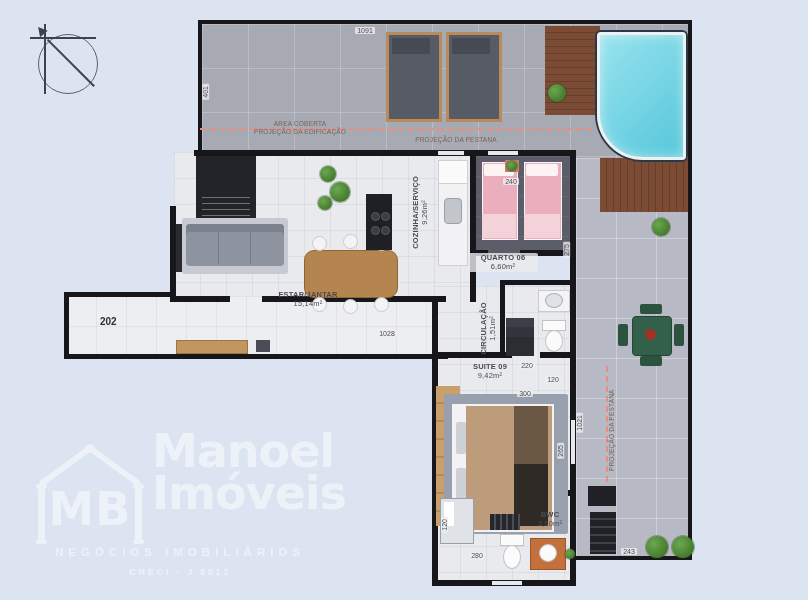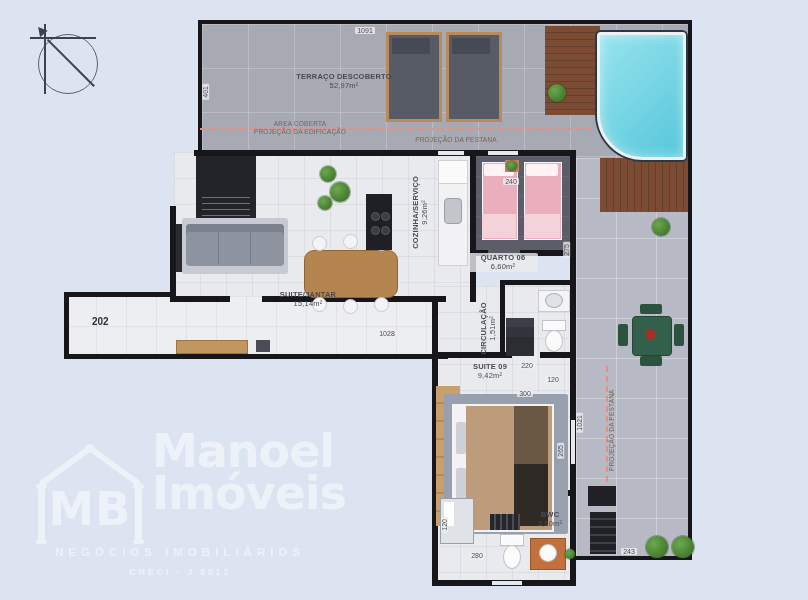--- a/index.html
+++ b/index.html
@@ -172,59 +172,55 @@
   <div class="a" style="left:640px;top:304px;width:22px;height:10px;background:#2c5340;border-radius:2px;"></div>
   <div class="a" style="left:640px;top:356px;width:22px;height:10px;background:#2c5340;border-radius:2px;"></div>
   <div class="a" style="left:588px;top:486px;width:28px;height:20px;background:#202127;"></div>
   <div class="a" style="left:590px;top:512px;width:26px;height:42px;background:repeating-linear-gradient(180deg,#202127 0 6px,#3d4048 6px 8px);"></div>
   <div class="a plant" style="left:646px;top:536px;width:22px;height:22px;"></div>
   <div class="a plant" style="left:672px;top:536px;width:22px;height:22px;"></div>
 
   <div class="a" style="left:176px;top:340px;width:70px;height:12px;background:#c2975f;border:1px solid #9c744a;"></div>
   <div class="a" style="left:256px;top:340px;width:14px;height:12px;background:#4a4d55;"></div>
 
-  <div class="a rl" style="left:274px;top:72px;width:140px;">
-    <div class="nm">TERRAÇO DESCOBERTO</div>
-      <div>52,97m²</div>
-  </div>
   <div class="a ann" style="left:238px;top:120px;width:124px;">
     <div>AREA COBERTA</div>
       <div>PROJEÇÃO DA EDIFICAÇÃO</div>
   </div>
   <div class="a ann" style="left:398px;top:136px;width:116px;">
     <div>PROJEÇÃO DA PESTANA</div>
   </div>
   <div class="a rl rot" style="left:378px;top:203px;width:84px;">
     <div class="nm">COZINHA/SERVIÇO</div>
       <div>9,26m²</div>
   </div>
   <div class="a rl" style="left:468px;top:253px;width:70px;background:rgba(235,235,238,.8);border-radius:2px;">
     <div class="nm">QUARTO 06</div>
       <div>6,60m²</div>
   </div>
   <div class="a rl" style="left:258px;top:290px;width:100px;">
-    <div class="nm">SUITE/JANTAR</div>
+    <div class="nm">ESTAR/JANTAR</div>
       <div>15,14m²</div>
   </div>
   <div class="a rl rot" style="left:446px;top:319px;width:84px;">
     <div class="nm">CIRCULAÇÃO</div>
       <div>1,51m²</div>
   </div>
   <div class="a rl" style="left:455px;top:362px;width:70px;">
     <div class="nm">SUITE 09</div>
       <div>9,42m²</div>
   </div>
   <div class="a rl" style="left:520px;top:510px;width:60px;">
     <div class="nm">BWC</div>
       <div>3,60m²</div>
   </div>
   <div class="a ann rot" style="left:552px;top:426px;width:120px;">
     <div>PROJEÇÃO DA PESTANA</div>
   </div>
-  <div class="a unitnum" style="left:92px;top:316px;">202</div>
+  <div class="a unitnum" style="left:100px;top:316px;">202</div>
 
   <div class="a dim" style="left:345px;top:27px;width:40px;"><span>1091</span></div>
   <div class="a dim rot" style="left:188px;top:88px;width:36px;"><span>401</span></div>
   <div class="a dim" style="left:496px;top:178px;width:30px;"><span>240</span></div>
   <div class="a dim rot" style="left:552px;top:246px;width:30px;"><span>275</span></div>
   <div class="a dim" style="left:368px;top:330px;width:38px;"><span>1028</span></div>
   <div class="a dim" style="left:514px;top:362px;width:26px;"><span>220</span></div>
   <div class="a dim" style="left:540px;top:376px;width:26px;"><span>120</span></div>
   <div class="a dim" style="left:510px;top:390px;width:30px;"><span>300</span></div>
   <div class="a dim rot" style="left:546px;top:447px;width:30px;"><span>265</span></div>

